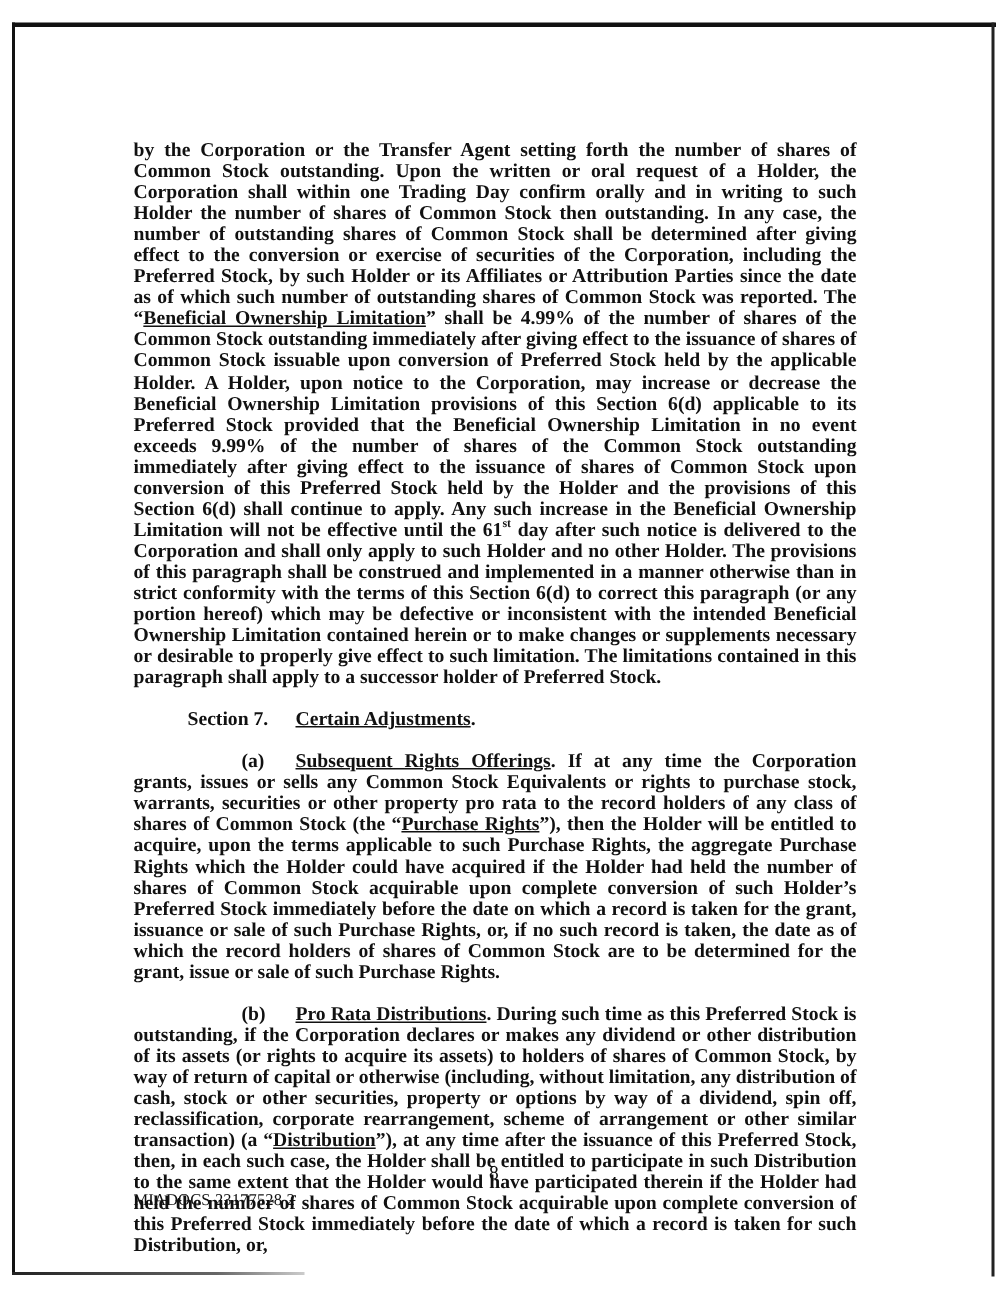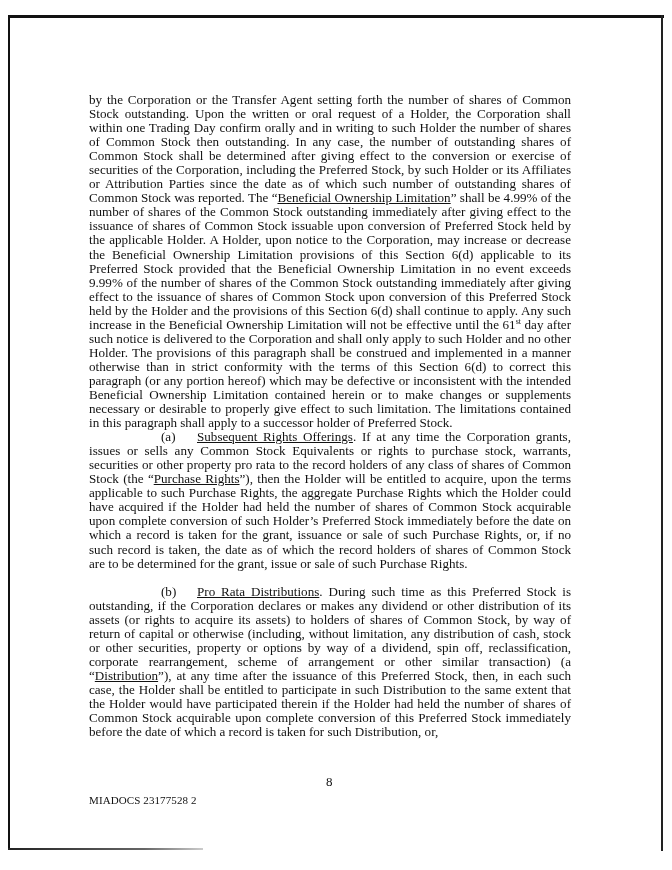--- a/index.html
+++ b/index.html
@@ -4,21 +4,21 @@
 <style>
   html, body { margin: 0; padding: 0; background: #ffffff; }
   body { width: 672px; height: 870px; position: relative; overflow: hidden; }
   .frame-top { position: absolute; left: 8px; top: 15px; width: 656px; height: 3px; background: #111; }
   .frame-left { position: absolute; left: 8px; top: 15px; width: 2px; height: 834px; background: #111; }
   .frame-right { position: absolute; left: 661px; top: 15px; width: 2px; height: 836px; background: #222; }
   .frame-bottom { position: absolute; left: 8px; top: 848px; width: 195px; height: 2px; background: linear-gradient(to right, #222, #666 70%, #ccc); }
   .page {
     position: absolute; left: 89px; top: 93px; width: 482px;
     font-family: "Liberation Serif", "DejaVu Serif", serif;
-    font-size: 13.1px; line-height: 14.05px; color: #111;
+    font-size: 13.1px; line-height: 14.05px; color: #111; font-weight: bold;
   }
   .para { margin: 0; text-align: justify; text-align-last: left; }
   .u { text-decoration: underline; }
   .section-head { margin-top: 14px; margin-bottom: 14px; padding-left: 36px; }
   .section-head .num { display: inline-block; width: 72px; }
   .sub { text-indent: 0; }
   .sub .label { display: inline-block; margin-left: 72px; width: 36px; text-indent: 0; }
   .spacer { height: 14px; }
   .page-number { position: absolute; left: 326px; top: 774px; font-family: "Liberation Serif", serif; font-size: 13px; color: #111; }
   .doc-id { position: absolute; left: 89px; top: 794px; font-family: "Liberation Serif", serif; font-size: 11px; color: #111; letter-spacing: 0.1px; }
@@ -28,20 +28,21 @@
 <body>
 
 <div class="frame-top"></div>
 <div class="frame-left"></div>
 <div class="frame-right"></div>
 <div class="frame-bottom"></div>
 
 <div class="page">
   <p class="para"><span>by the Corporation or the Transfer Agent setting forth the number of shares of Common Stock outstanding. Upon the written or oral request of a Holder, the Corporation shall within one Trading Day confirm orally and in writing to such Holder the number of shares of Common Stock then outstanding. In any case, the number of outstanding shares of Common Stock shall be determined after giving effect to the conversion or exercise of securities of the Corporation, including the Preferred Stock, by such Holder or its Affiliates or Attribution Parties since the date as of which such number of outstanding shares of Common Stock was reported. The “</span><span class="u">Beneficial Ownership Limitation</span><span>” shall be 4.99% of the number of shares of the Common Stock outstanding immediately after giving effect to the issuance of shares of Common Stock issuable upon conversion of Preferred Stock held by the applicable Holder. A Holder, upon notice to the Corporation, may increase or decrease the Beneficial Ownership Limitation provisions of this Section 6(d) applicable to its Preferred Stock provided that the Beneficial Ownership Limitation in no event exceeds 9.99% of the number of shares of the Common Stock outstanding immediately after giving effect to the issuance of shares of Common Stock upon conversion of this Preferred Stock held by the Holder and the provisions of this Section 6(d) shall continue to apply. Any such increase in the Beneficial Ownership Limitation will not be effective until the 61</span><sup>st</sup><span> day after such notice is delivered to the Corporation and shall only apply to such Holder and no other Holder. The provisions of this paragraph shall be construed and implemented in a manner otherwise than in strict conformity with the terms of this Section 6(d) to correct this paragraph (or any portion hereof) which may be defective or inconsistent with the intended Beneficial Ownership Limitation contained herein or to make changes or supplements necessary or desirable to properly give effect to such limitation. The limitations contained in this paragraph shall apply to a successor holder of Preferred Stock.</span></p>
 
+  <div class="section-head"><span class="num">Section 7.</span><span class="u">Certain Adjustments</span><span>.</span></div>
 
   <p class="para sub"><span class="label">(a)</span><span class="u">Subsequent Rights Offerings</span><span>. If at any time the Corporation grants, issues or sells any Common Stock Equivalents or rights to purchase stock, warrants, securities or other property pro rata to the record holders of any class of shares of Common Stock (the “</span><span class="u">Purchase Rights</span><span>”), then the Holder will be entitled to acquire, upon the terms applicable to such Purchase Rights, the aggregate Purchase Rights which the Holder could have acquired if the Holder had held the number of shares of Common Stock acquirable upon complete conversion of such Holder’s Preferred Stock immediately before the date on which a record is taken for the grant, issuance or sale of such Purchase Rights, or, if no such record is taken, the date as of which the record holders of shares of Common Stock are to be determined for the grant, issue or sale of such Purchase Rights.</span></p>
 
   <div class="spacer"></div>
 
   <p class="para sub"><span class="label">(b)</span><span class="u">Pro Rata Distributions</span><span>. During such time as this Preferred Stock is outstanding, if the Corporation declares or makes any dividend or other distribution of its assets (or rights to acquire its assets) to holders of shares of Common Stock, by way of return of capital or otherwise (including, without limitation, any distribution of cash, stock or other securities, property or options by way of a dividend, spin off, reclassification, corporate rearrangement, scheme of arrangement or other similar transaction) (a “</span><span class="u">Distribution</span><span>”), at any time after the issuance of this Preferred Stock, then, in each such case, the Holder shall be entitled to participate in such Distribution to the same extent that the Holder would have participated therein if the Holder had held the number of shares of Common Stock acquirable upon complete conversion of this Preferred Stock immediately before the date of which a record is taken for such Distribution, or,</span></p>
 </div>
 
 <div class="page-number">8</div>
 <div class="doc-id">MIADOCS 23177528 2</div>

